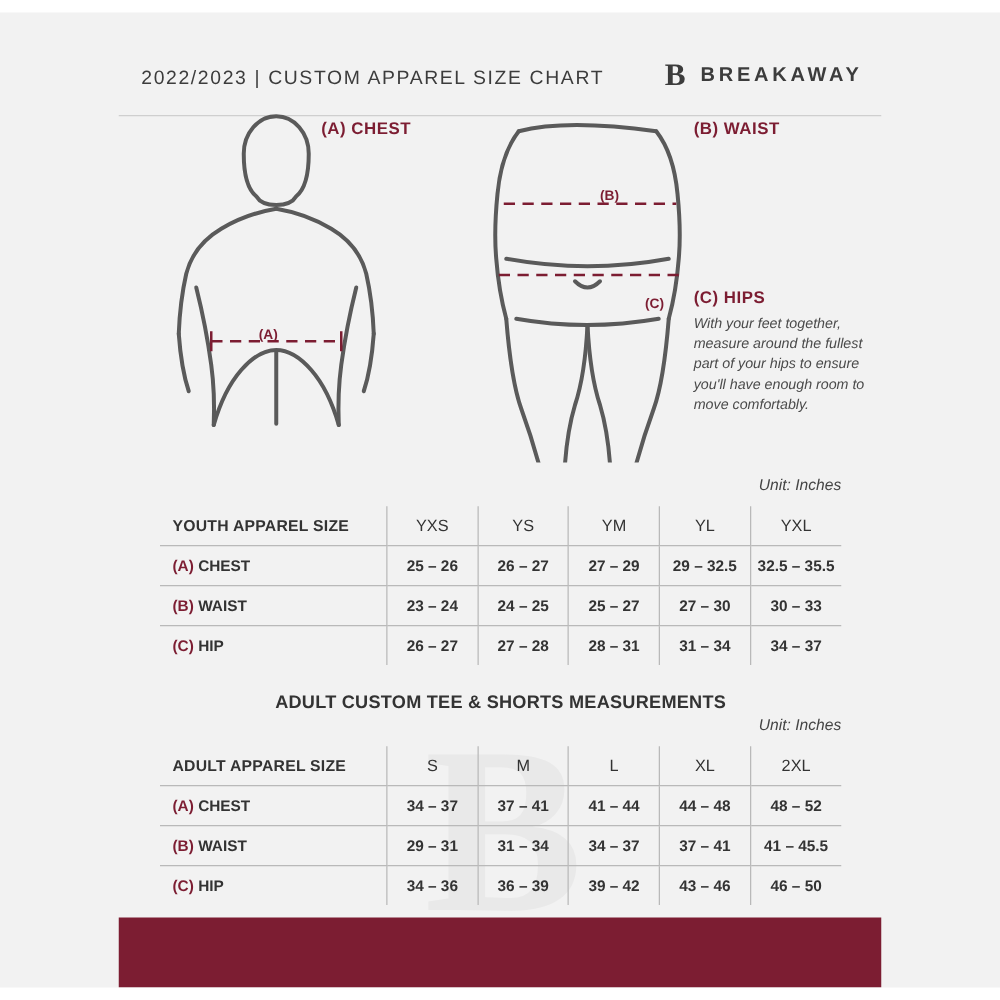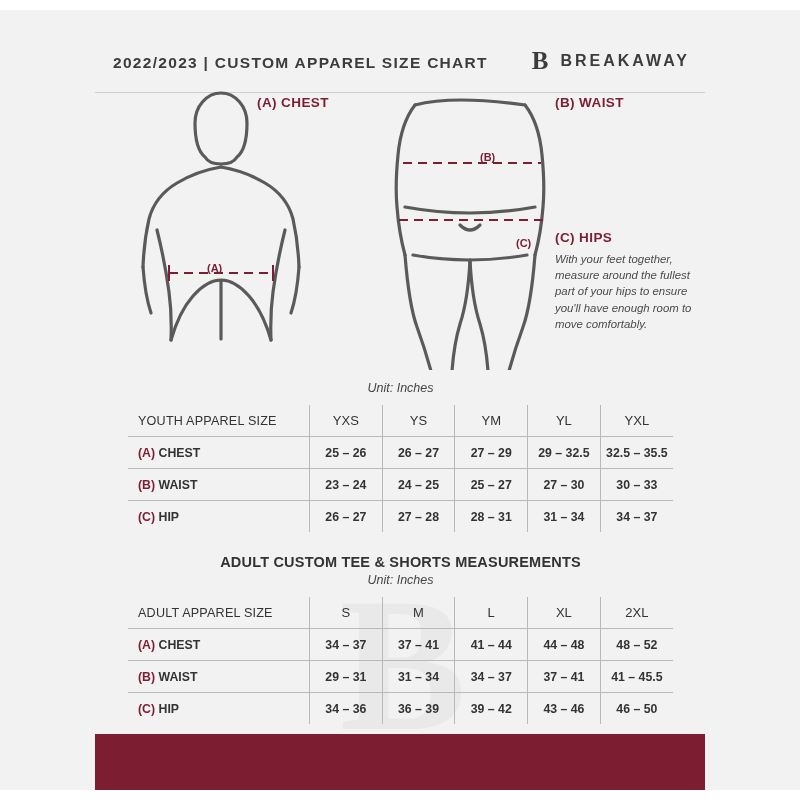--- a/index.html
+++ b/index.html
@@ -49,21 +49,21 @@
     left: 0;
     top: 14px;
     width: 800px;
     height: 48px;
   }
   .header-title {
     position: absolute;
     left: 113px;
     top: 30px;
     font-size: 15.5px;
-    font-weight: 700;
+    font-weight: 400;
     letter-spacing: 1.3px;
     color: #3c3c3c;
     white-space: nowrap;
   }
   .brand {
     position: absolute;
     right: 110px;
     top: 24px;
     display: flex;
     align-items: center;
@@ -140,20 +140,21 @@
     font-size: 14.5px;
     font-weight: 700;
     color: #333;
     letter-spacing: 0.2px;
   }
   .sec-sub {
     font-size: 12.5px;
     font-style: italic;
     color: #444;
     margin-top: 3px;
+    text-align: right;
   }
   table {
     border-collapse: collapse;
     width: 545px;
     margin-top: 10px;
     table-layout: fixed;
   }
   th, td {
     border: 1px solid #b9b9b9;
     height: 31px;
@@ -165,21 +166,21 @@
   }
   th.first, td.first {
     text-align: left;
     padding-left: 10px;
     width: 171px;
   }
   th {
     font-weight: 400;
     font-size: 13px;
   }
-  th.first { font-size: 12.6px; font-weight: 400; letter-spacing: 0.2px;}
+  th.first { font-size: 12.6px; font-weight: 700; letter-spacing: 0.2px;}
   td.first { font-weight: 700; }
   td.first .lbl { color: #7c1d32; }
   tr:first-child th { border-top: none; }
   th:first-child, td:first-child { border-left: none; }
   th:last-child, td:last-child { border-right: none; }
   tbody tr:last-child td { border-bottom: none; }
 
   .youth { top: 368px; }
   .adult { top: 544px; }
 

